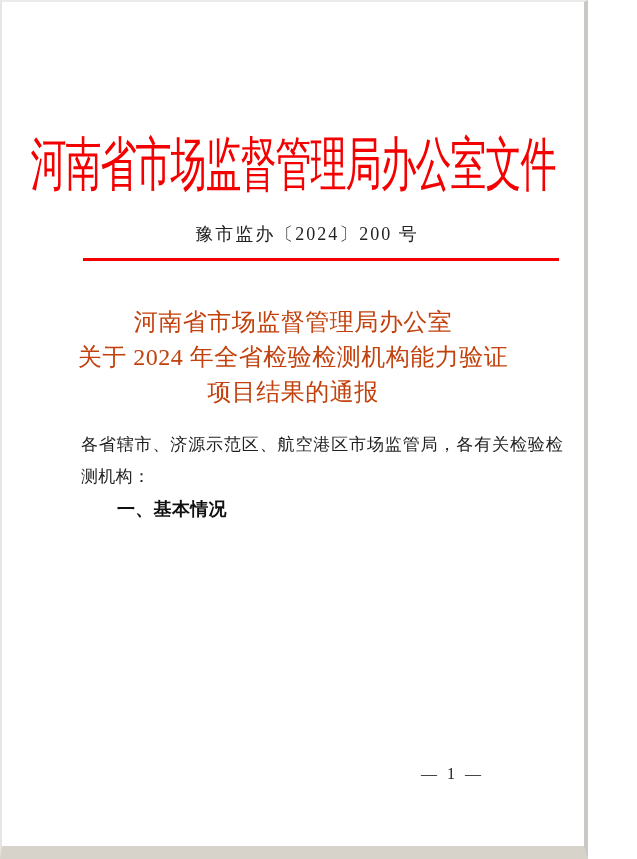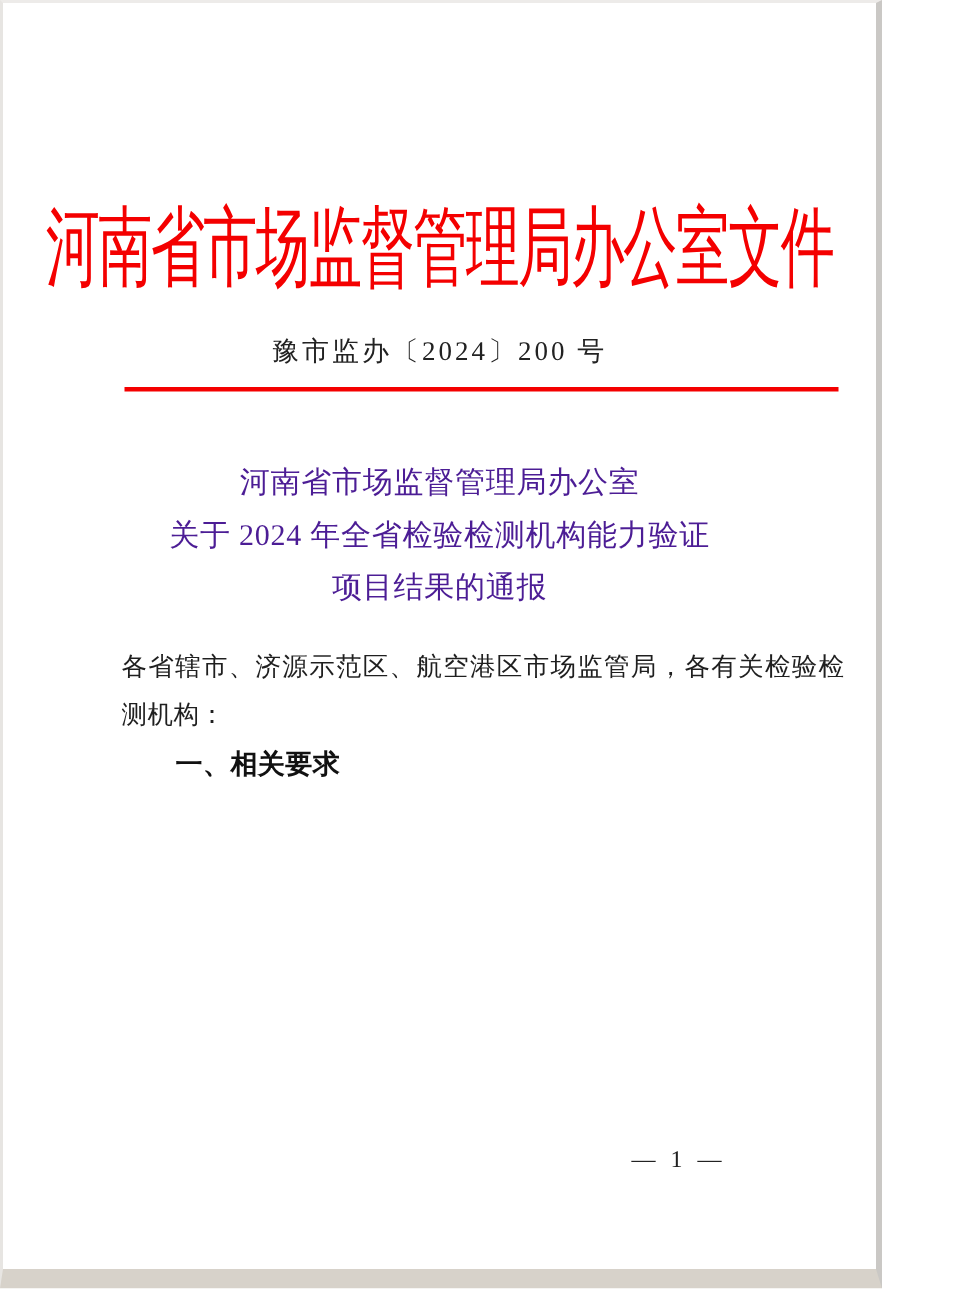--- a/index.html
+++ b/index.html
@@ -35,21 +35,21 @@
     white-space: nowrap;
     transform: scaleY(1.62);
     transform-origin: 50% 50%;
     font-family: "Liberation Serif", "DejaVu Serif", serif;
   }
 
   
   .doc-number {
     position: absolute;
     top: 221px;
-    left: 0;
+    left: 14px;
     width: 100%;
     text-align: center;
     color: #222222;
     font-size: 18px;
     line-height: 22px;
     letter-spacing: 2px;
     font-family: "Liberation Serif", "DejaVu Serif", serif;
   }
 
   
@@ -62,22 +62,22 @@
     background: #f40000;
   }
 
   
   .doc-title {
     position: absolute;
     top: 303px;
     left: 0;
     width: 100%;
     text-align: center;
-    color: #4c1d95;
-    font-size: 20px;
+    color: #c2410c;
+    font-size: 24px;
     line-height: 35px;
     letter-spacing: 0.5px;
     font-family: "Liberation Serif", "DejaVu Serif", serif;
   }
 
   
   .body-block {
     position: absolute;
     top: 427px;
     left: 79px;
@@ -125,18 +125,18 @@
   <div class="red-rule"></div>
 
   <div class="doc-title">
     <div class="title-line">河南省市场监督管理局办公室</div>
     <div class="title-line">关于 2024 年全省检验检测机构能力验证</div>
     <div class="title-line">项目结果的通报</div>
   </div>
 
   <div class="body-block">
     <p class="par">各省辖市、济源示范区、航空港区市场监管局，各有关检验检测机构：</p>
-    <p class="par indent heading">一、相关要求</p>
+    <p class="par indent heading">一、基本情况</p>
   </div>
 
   <div class="page-number">— 1 —</div>
 
 </div>
 
 </body></html>

